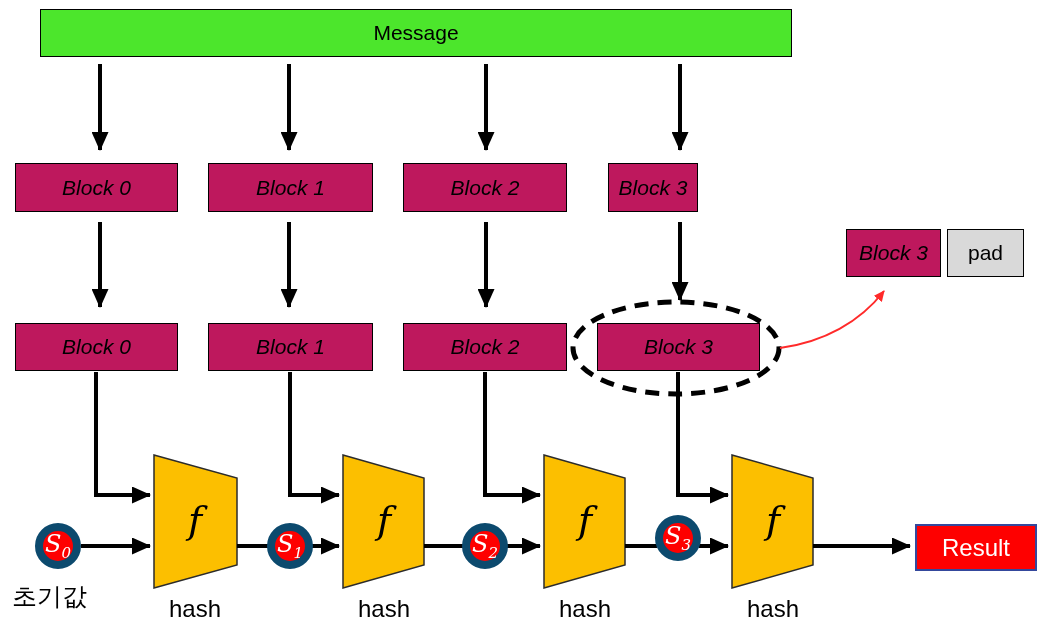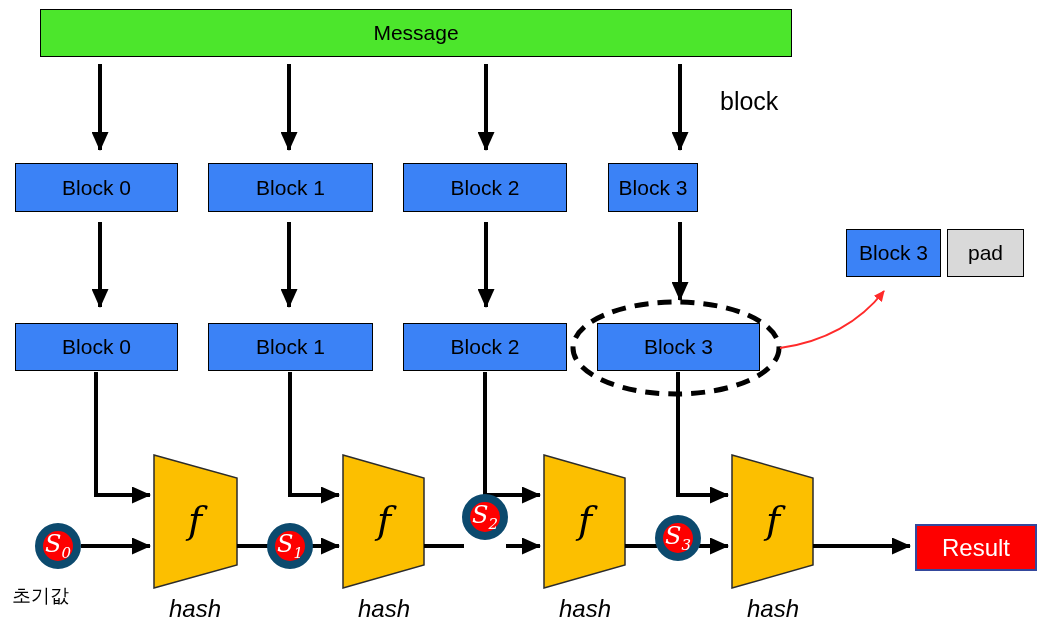--- a/index.html
+++ b/index.html
@@ -2,33 +2,33 @@
 <html><head>
 <meta charset="utf-8">
 <style>
   html,body{margin:0;padding:0;background:#ffffff;}
   .canvas{
     position:relative;width:1047px;height:631px;background:#ffffff;overflow:hidden;
     font-family:"Liberation Sans","DejaVu Sans",sans-serif;color:#000;
   }
   .layer{position:absolute;left:0;top:0;width:1047px;height:631px;}
   .abs{position:absolute;display:flex;align-items:center;justify-content:center;box-sizing:border-box;}
-  .greenbox{background:#3b82f6;border:1.5px solid #000;font-size:21px;}
+  .greenbox{background:#be185d;border:1.5px solid #000;font-size:21px;font-style:italic;}
   .graybox{background:#D9D9D9;border:1.5px solid #000;font-size:21px;text-align:right;}
   .msg{background:#4CE62C;border:1.5px solid #000;font-size:21px;margin-left:32px;}
   .annotation{font-size:25px;justify-content:flex-start;}
-  .hash{font-size:24px;font-style:italic;}
+  .hash{font-size:24px;}
   .flabel{font-family:"DejaVu Serif","Liberation Serif",serif;font-style:italic;font-size:38px;}
   .scircle{
     width:46px;height:46px;border-radius:50%;background:#FE0000;border:8px solid #0c4a6e;
     color:#fff;font-family:"DejaVu Serif","Liberation Serif",serif;font-style:italic;font-size:24px;
   }
   .scircle .sub{font-size:15px;vertical-align:-6px;font-style:italic;}
   .result{background:#FE0000;border:2px solid #34489C;color:#fff;font-size:24px;}
-  .korean{font-size:19px;justify-content:flex-start;font-family:Liberation Mono, monospace;}
+  .korean{font-size:25px;justify-content:flex-start;font-family:Liberation Mono, monospace;}
 </style>
 </head>
 <body>
 
 <div class="canvas">
 
   <svg class="layer" width="1047" height="631" viewBox="0 0 1047 631">
     <defs>
       <marker id="ah" markerUnits="userSpaceOnUse" markerWidth="19" markerHeight="17" viewBox="0 0 19 17" refX="18" refY="8.5" orient="auto">
         <path d="M0,0 L19,8.5 L0,17 Z" fill="#000"></path>
@@ -69,21 +69,20 @@
     <line x1="506" y1="546" x2="540" y2="546" stroke="#000" stroke-width="4" marker-end="url(#ah)"></line>
     <line x1="625" y1="546" x2="657" y2="546" stroke="#000" stroke-width="4"></line>
     <line x1="699" y1="546" x2="728" y2="546" stroke="#000" stroke-width="4" marker-end="url(#ah)"></line>
     <line x1="813" y1="546" x2="910" y2="546" stroke="#000" stroke-width="4" marker-end="url(#ah)"></line>
   </svg>
 
   <div class="abs msg" style="left:8px;top:9px;width:752px;height:48px;">
     <span>Message</span>
   </div>
 
-  <div class="abs annotation" style="left:720px;top:86px;width:100px;height:30px;">block</div>
 
   <div class="abs greenbox" style="left:15px;top:163px;width:163px;height:49px;">
     <span>Block 0</span>
   </div>
   <div class="abs greenbox" style="left:208px;top:163px;width:165px;height:49px;">
     <span>Block 1</span>
   </div>
   <div class="abs greenbox" style="left:403px;top:163px;width:164px;height:49px;">
     <span>Block 2</span>
   </div>
@@ -110,21 +109,21 @@
   <div class="abs greenbox" style="left:597px;top:323px;width:163px;height:48px;">
     <span>Block 3</span>
   </div>
 
   <div class="abs scircle" style="left:35px;top:523px;">
     <span><span>S</span><span class="sub">0</span></span>
   </div>
   <div class="abs scircle" style="left:267px;top:523px;">
     <span><span>S</span><span class="sub">1</span></span>
   </div>
-  <div class="abs scircle" style="left:462px;top:494px;">
+  <div class="abs scircle" style="left:462px;top:523px;">
     <span><span>S</span><span class="sub">2</span></span>
   </div>
   <div class="abs scircle" style="left:655px;top:515px;">
     <span><span>S</span><span class="sub">3</span></span>
   </div>
 
   <div class="abs flabel" style="left:170px;top:497px;width:50px;height:46px;">f</div>
   <div class="abs flabel" style="left:359px;top:497px;width:50px;height:46px;">f</div>
   <div class="abs flabel" style="left:560px;top:497px;width:50px;height:46px;">f</div>
   <div class="abs flabel" style="left:748px;top:497px;width:50px;height:46px;">f</div>

